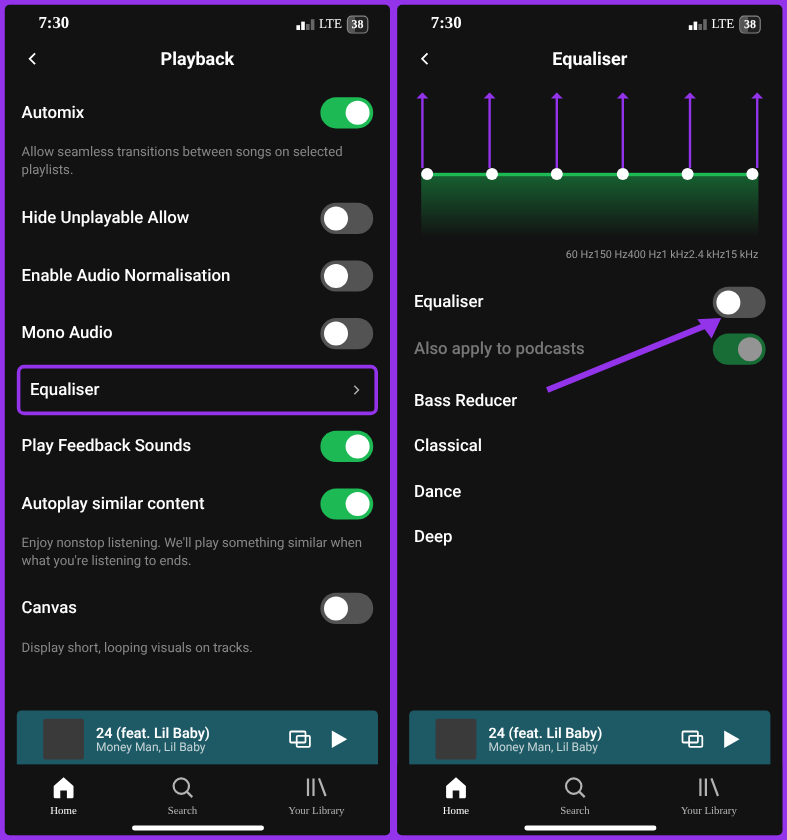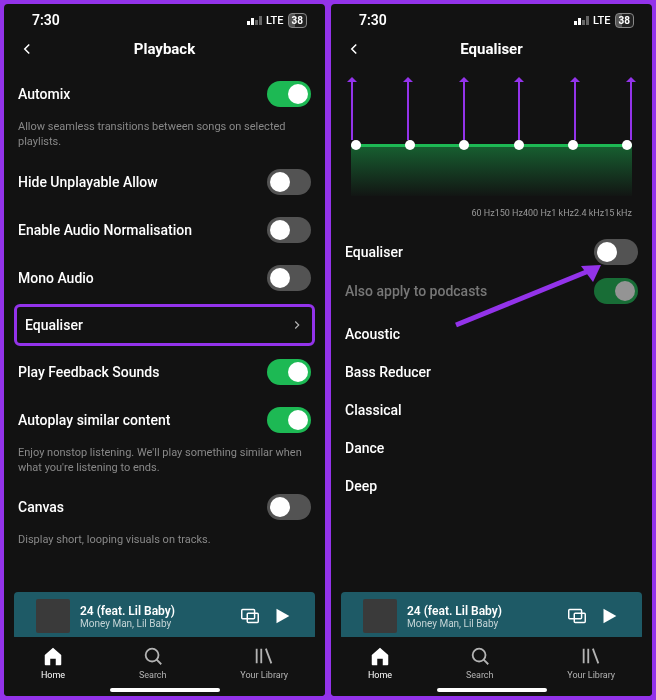--- a/index.html
+++ b/index.html
@@ -23,20 +23,21 @@
     position: relative;
     overflow: hidden;
   }
   .statusbar {
     display: flex;
     justify-content: space-between;
     align-items: center;
     padding: 8px 18px 2px 28px;
     font-size: 14px;
     font-weight: 600;
+    font-family: Liberation Serif, serif;
   }
   .status-right { display: flex; align-items: center; gap: 4px; font-size: 11px; font-weight: 500;}
   .battery {
     display: inline-flex; align-items: center; gap: 2px;
     border: 1px solid #888; border-radius: 4px; padding: 1px 3px;
     font-size: 10px; font-weight: 700; color:#fff; background: linear-gradient(to right,#555 38%, #222 38%);
   }
   .header {
     display: flex;
     align-items: center;
@@ -81,21 +82,21 @@
     display:flex; align-items:center; padding:7px 22px; gap:10px;
   }
   .art { width:34px; height:34px; background:#3a3a3a; border-radius:2px; flex-shrink:0;}
   .track { flex:1; overflow:hidden;}
   .track-title { font-size:12px; font-weight:600; white-space:nowrap;}
   .track-artist { font-size:10px; color:#c4d4d6; white-space:nowrap;}
   .cast-icon, .play-icon { width:22px; height:22px; flex-shrink:0;}
   .bottomnav {
     position:absolute; bottom:0; left:0; right:0;
     display:flex; justify-content:space-around; align-items:center;
-    padding: 8px 0 16px; background: #121212;
+    padding: 8px 0 16px; background: #121212; font-family: Liberation Serif, serif;
   }
   .navitem { display:flex; flex-direction:column; align-items:center; gap:3px; font-size:9px; color:#b3b3b3;}
   .navitem.active { color:#fff;}
   .navitem svg { width:22px; height:22px;}
   .home-ind { position:absolute; bottom:4px; left:50%; transform:translateX(-50%); width:110px; height:4px; background:#fff; border-radius:2px;}
   
   .eq-graph {
     height: 150px; position:relative; margin: 4px 6px 4px;
   }
   .eq-area {
@@ -279,21 +280,20 @@
 
     <div class="row">
       <span>Equaliser</span>
       <span class="toggle off"></span>
     </div>
     <div class="row" style="padding-top:2px;">
       <span style="color:#777">Also apply to podcasts</span>
       <span class="toggle on" style="opacity:.55"></span>
     </div>
 
-    <div class="preset">Acoustic</div>
     <div class="preset">Bass Reducer</div>
     <div class="preset">Classical</div>
     <div class="preset">Dance</div>
     <div class="preset">Deep</div>
 
     <svg class="pointer-arrow" style="left:120px; top:190px; width:160px; height:70px;" viewBox="0 0 160 70">
       <line x1="5" y1="65" x2="145" y2="8" stroke="#9333ea" stroke-width="5"></line>
       <polygon points="150,5 130,6 142,22" fill="#9333ea"></polygon>
     </svg>
   </div>

